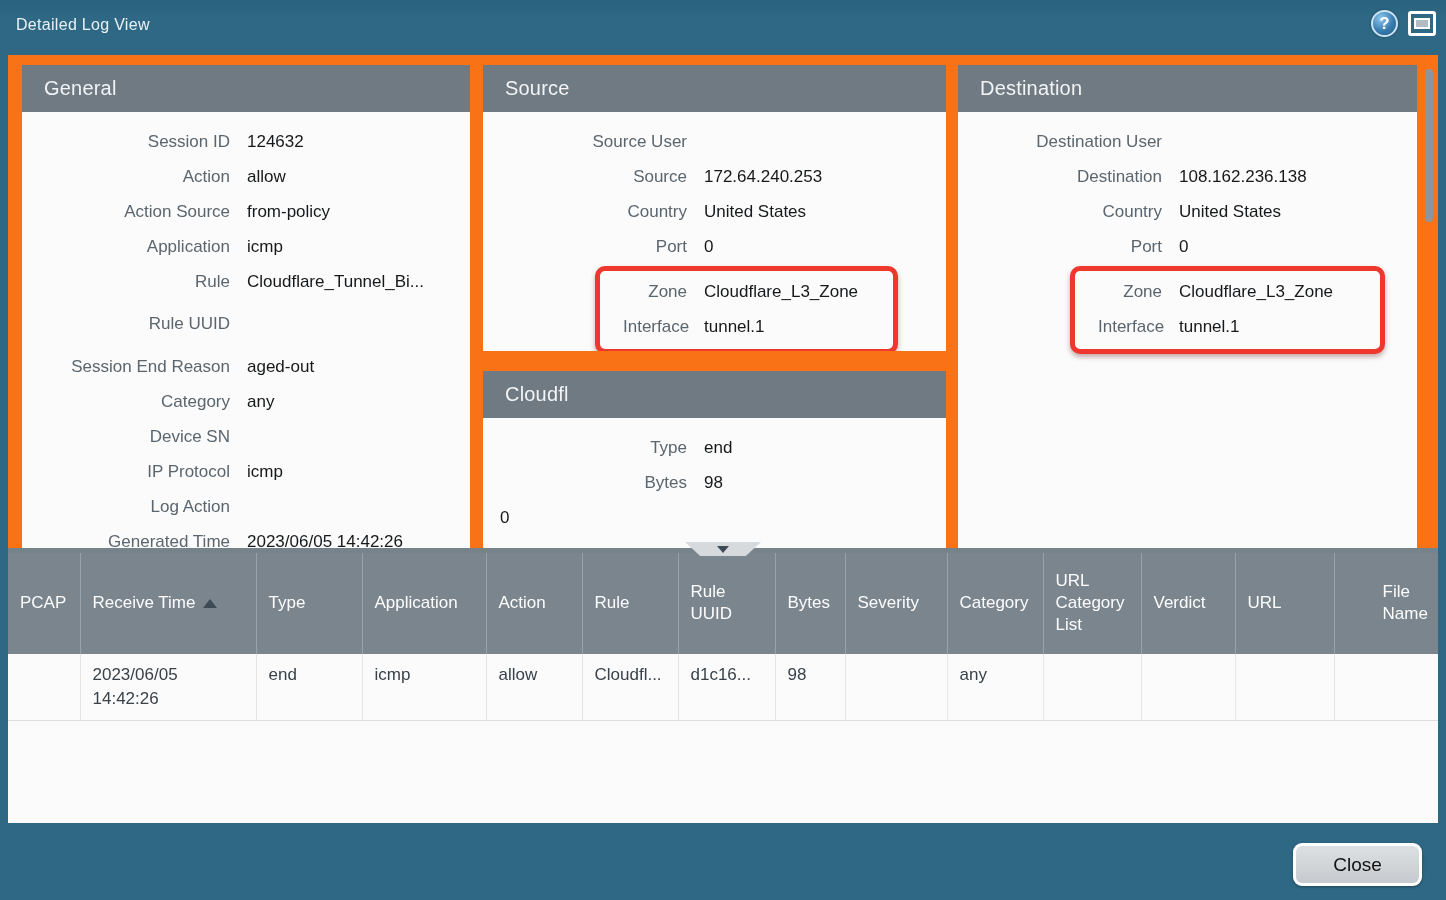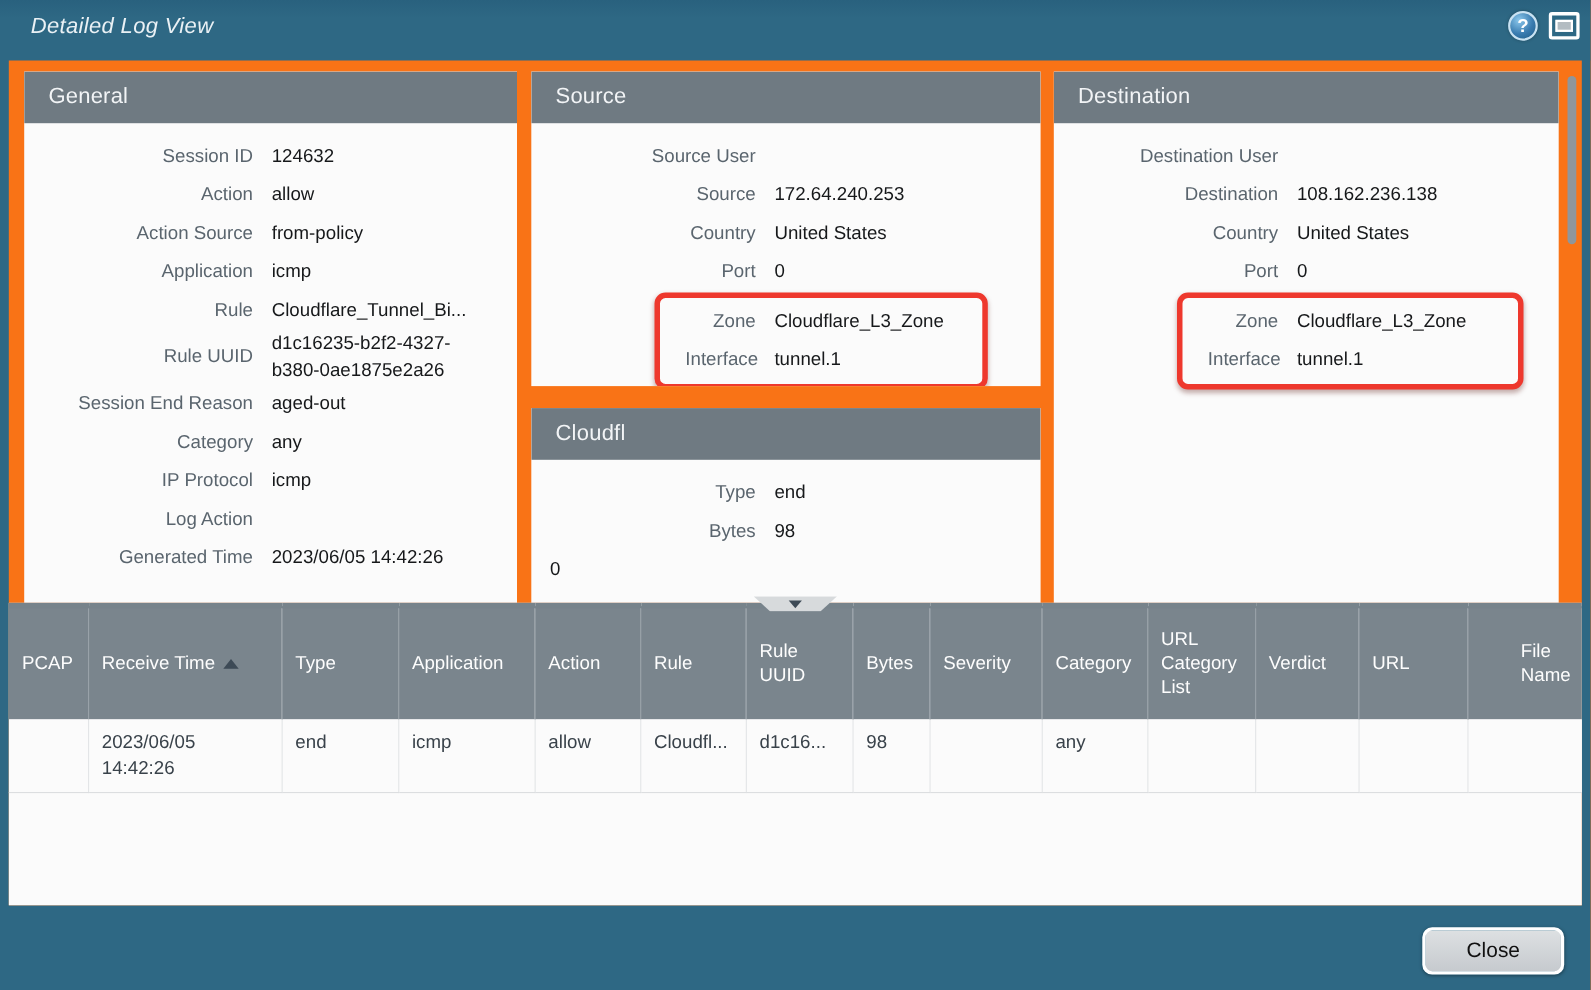--- a/index.html
+++ b/index.html
@@ -10,22 +10,22 @@
     position:relative;
   }
 
   
   .titlebar {
     position:absolute; left:0; top:0; width:1446px; height:55px;
     background:linear-gradient(#29617e, #2e6884 30%);
     display:flex; align-items:center;
   }
   .titlebar-title {
-    color:#eaf1f5; font-size:20px; font-weight:400; letter-spacing:0.3px;
-    padding-left:28px; margin-top:-6px;font-style:italic;
+    color:#eaf1f5; font-size:16px; font-weight:400; letter-spacing:0.3px;
+    padding-left:16px; margin-top:-6px;
   }
   .titlebar-icons {
     position:absolute; right:10px; top:10px; display:flex; gap:10px; align-items:center;
   }
   .help-icon {
     width:27px; height:27px; border-radius:50%;
     background:radial-gradient(circle at 35% 28%, #8cc8ec, #3a7cb0 55%, #1d5a86);
     border:2px solid #c9e2f2;
     color:#ffffff; font-size:17px; font-weight:bold;
     display:flex; align-items:center; justify-content:center;
@@ -171,29 +171,32 @@
       <div class="frow">
         <div class="lbl">Application</div>
         <div class="val">icmp</div>
       </div>
       <div class="frow">
         <div class="lbl">Rule</div>
         <div class="val">Cloudflare_Tunnel_Bi...</div>
       </div>
       <div class="frow" style="min-height:50px;">
         <div class="lbl" style="line-height:50px;">Rule UUID</div>
-        <div class="val">d1c16235-b2f2-4327-b380-0ae1875e2a26</div>
       </div>
       <div class="frow">
         <div class="lbl">Session End Reason</div>
         <div class="val">aged-out</div>
       </div>
       <div class="frow">
         <div class="lbl">Category</div>
         <div class="val">any</div>
+      </div>
+      <div class="frow">
+        <div class="lbl">Device SN</div>
+        <div class="val"></div>
       </div>
       <div class="frow">
         <div class="lbl">IP Protocol</div>
         <div class="val">icmp</div>
       </div>
       <div class="frow">
         <div class="lbl">Log Action</div>
         <div class="val"></div>
       </div>
       <div class="frow">

